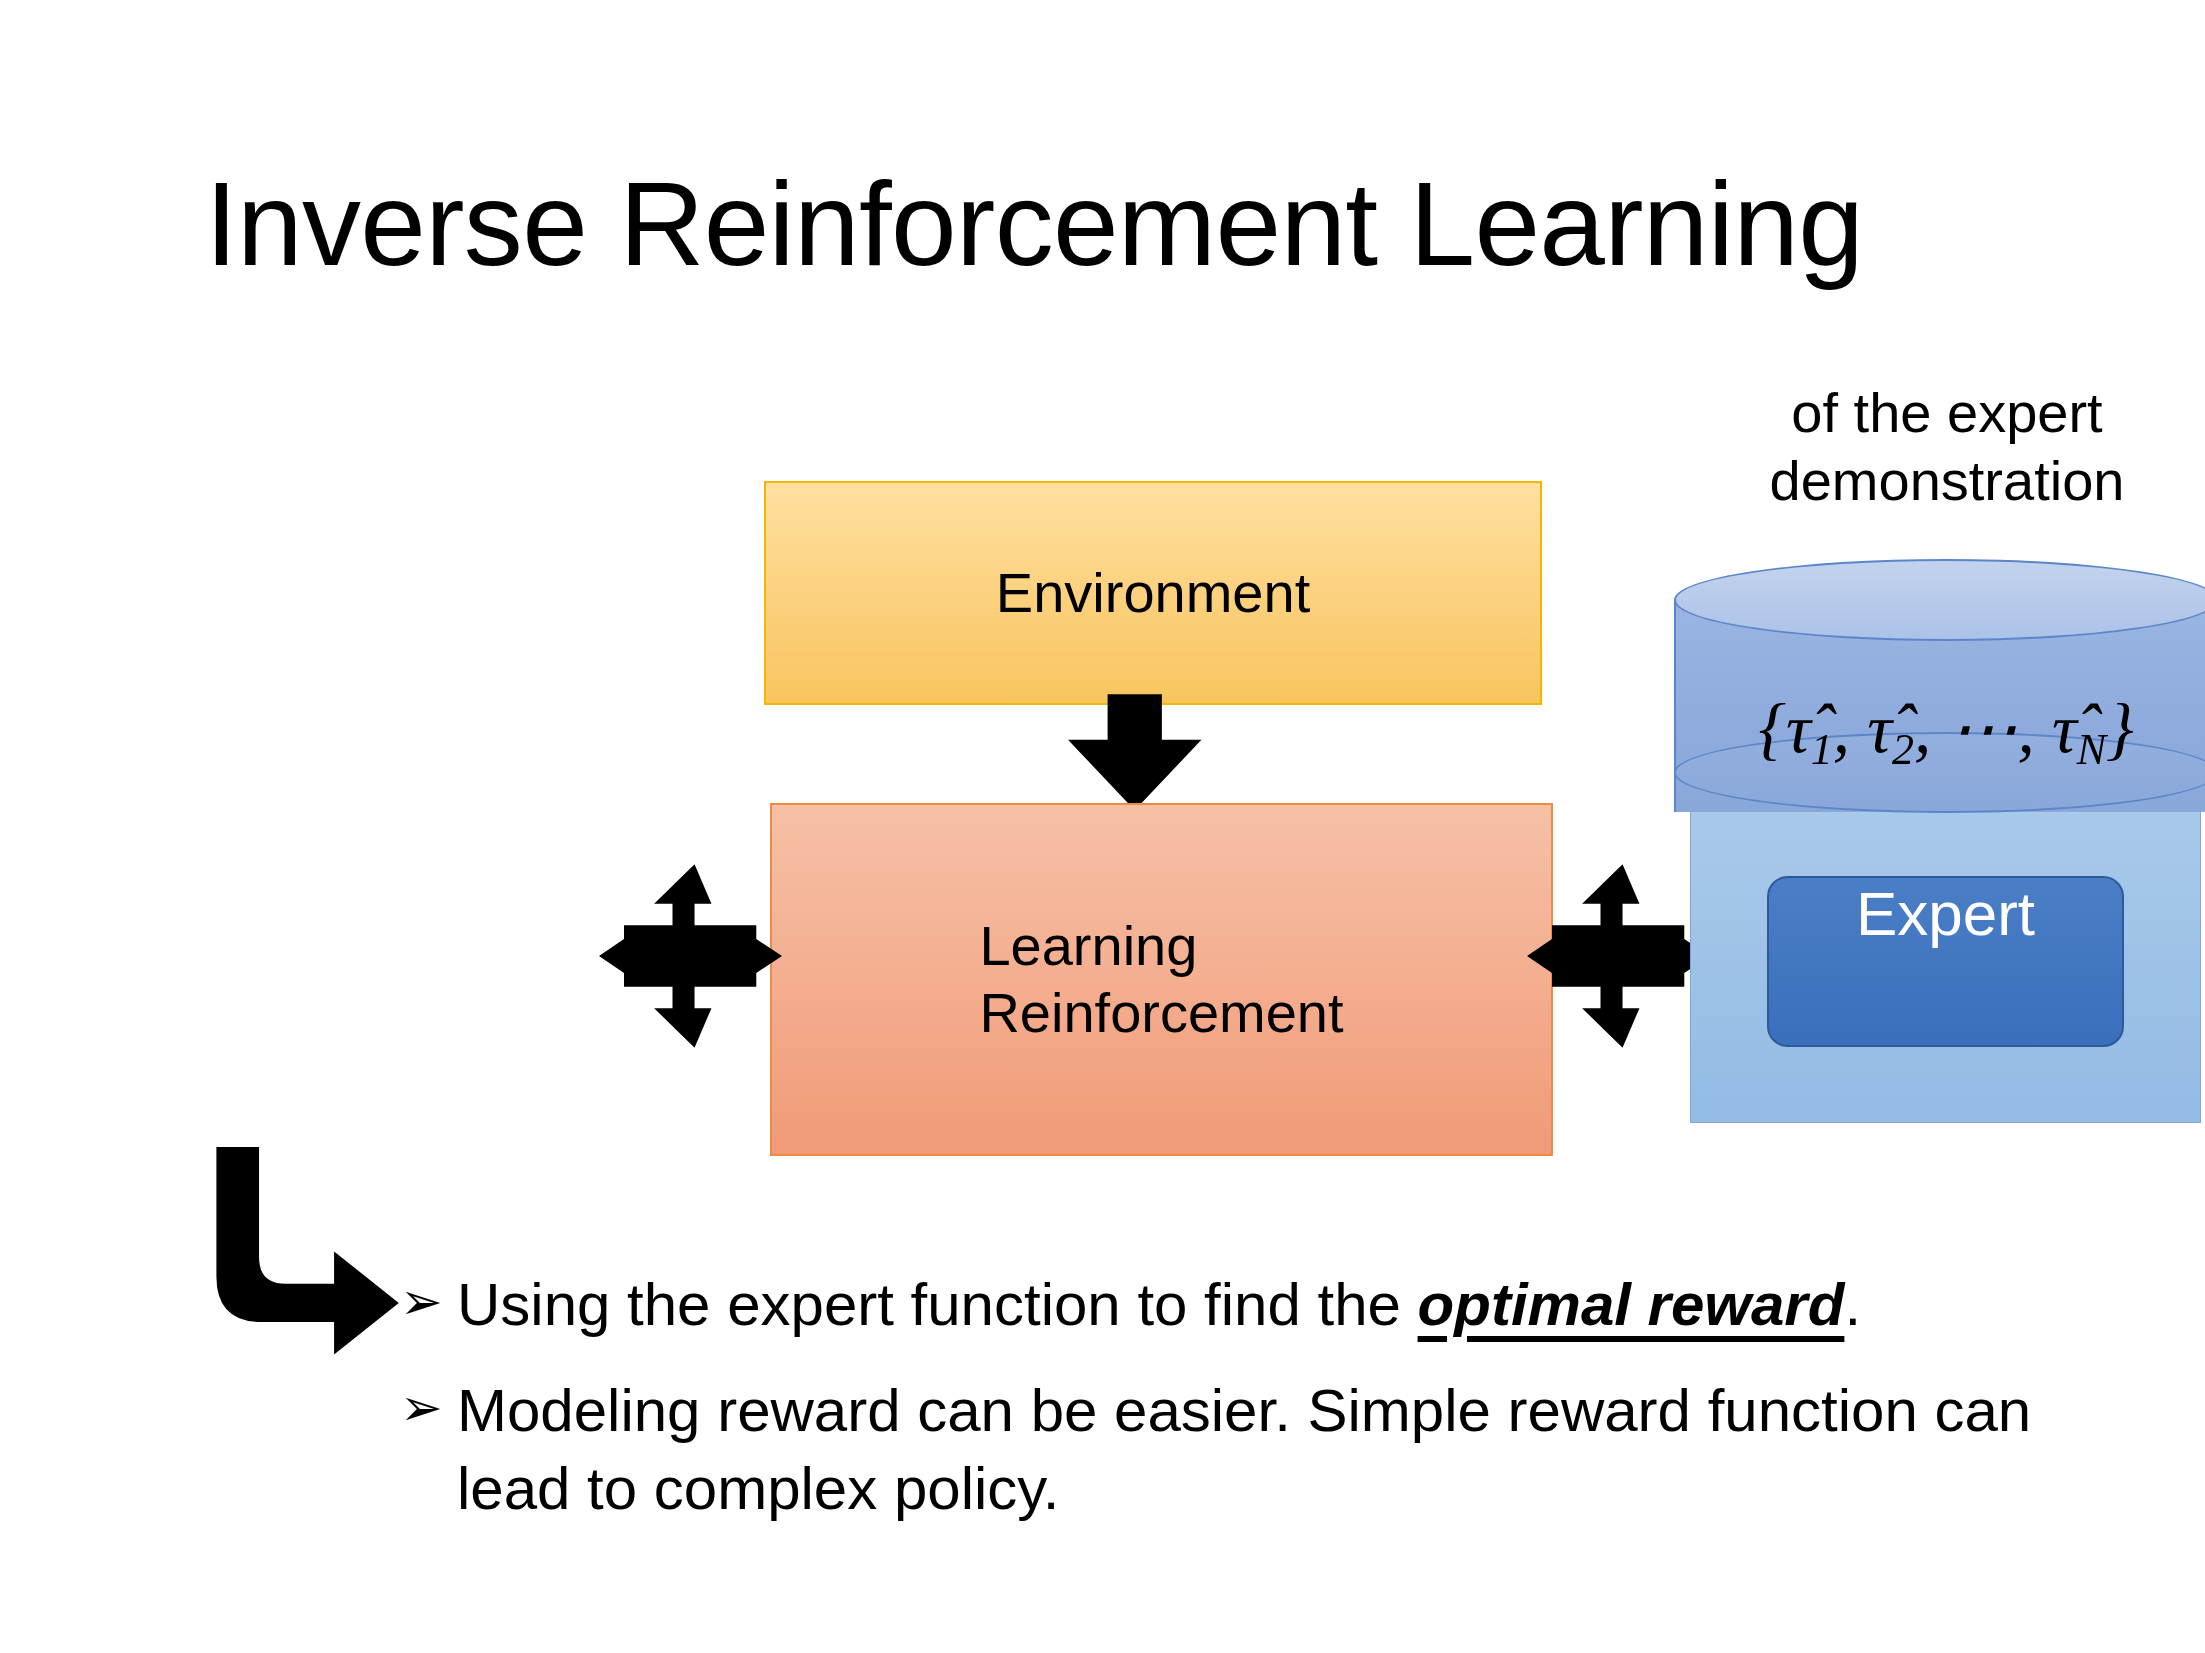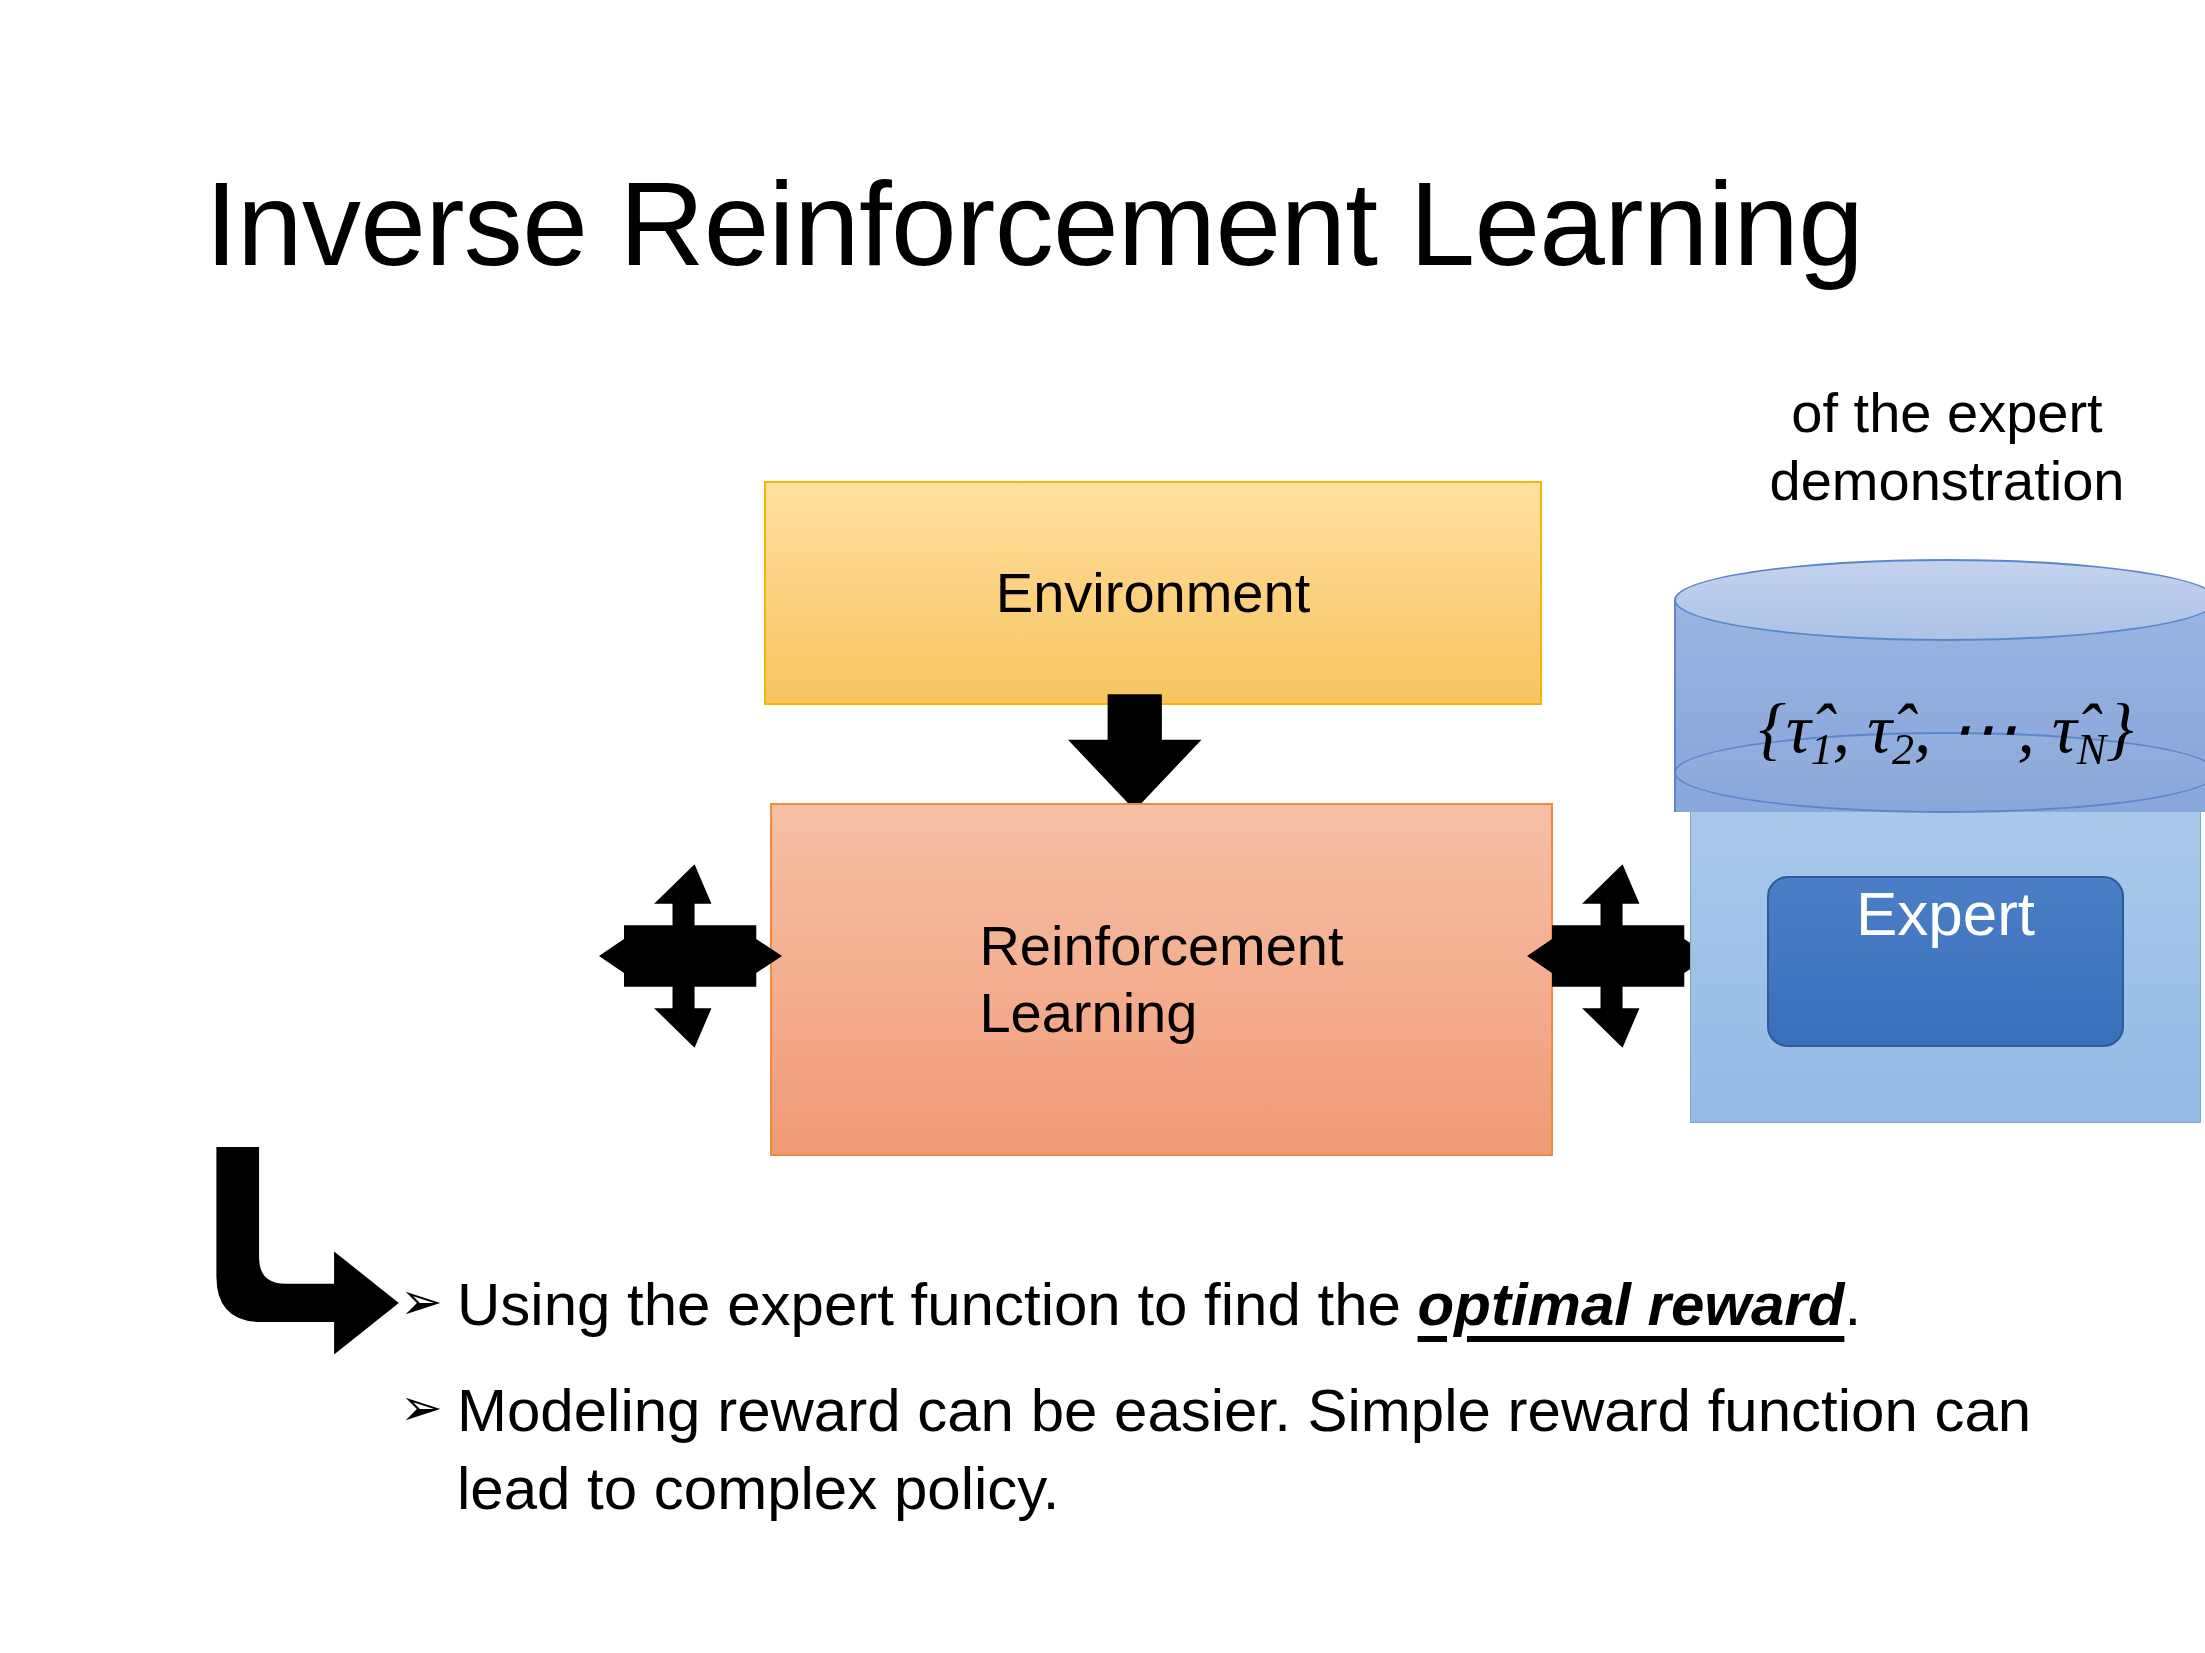--- a/index.html
+++ b/index.html
@@ -221,22 +221,22 @@
   <div id="env-box" class="proc-box">
     <span>Environment</span>
   </div>
 
   <svg id="arrow-down" class="arrow-svg" viewBox="0 0 210 160">
     <polygon points="54,0 128,0 128,62 182,62 91,158 0,62 54,62" fill="#000000"></polygon>
   </svg>
 
   <div id="rl-box" class="proc-box">
     <span>
+      <span class="two-line">Learning</span>
       <span class="two-line">Reinforcement</span>
-      <span class="two-line">Learning</span>
     </span>
   </div>
 
 
   <svg id="quad-left" class="arrow-svg" viewBox="0 0 215 250">
     <path d="M96,0 L41,54 L66,54 L66,83 L0,83 L0,102 L-34,125 L0,148 L0,167 L66,167 L66,196 L41,196 L96,250 L119,196 L96,196 L96,167 L180,167 L180,148 L215,125 L180,102 L180,83 L96,83 L96,54 L119,54 Z" fill="#000000"></path>
   </svg>
 
   <svg id="quad-right" class="arrow-svg" viewBox="0 0 215 250">
     <path d="M96,0 L41,54 L66,54 L66,83 L0,83 L0,102 L-34,125 L0,148 L0,167 L66,167 L66,196 L41,196 L96,250 L119,196 L96,196 L96,167 L180,167 L180,148 L215,125 L180,102 L180,83 L96,83 L96,54 L119,54 Z" fill="#000000"></path>

